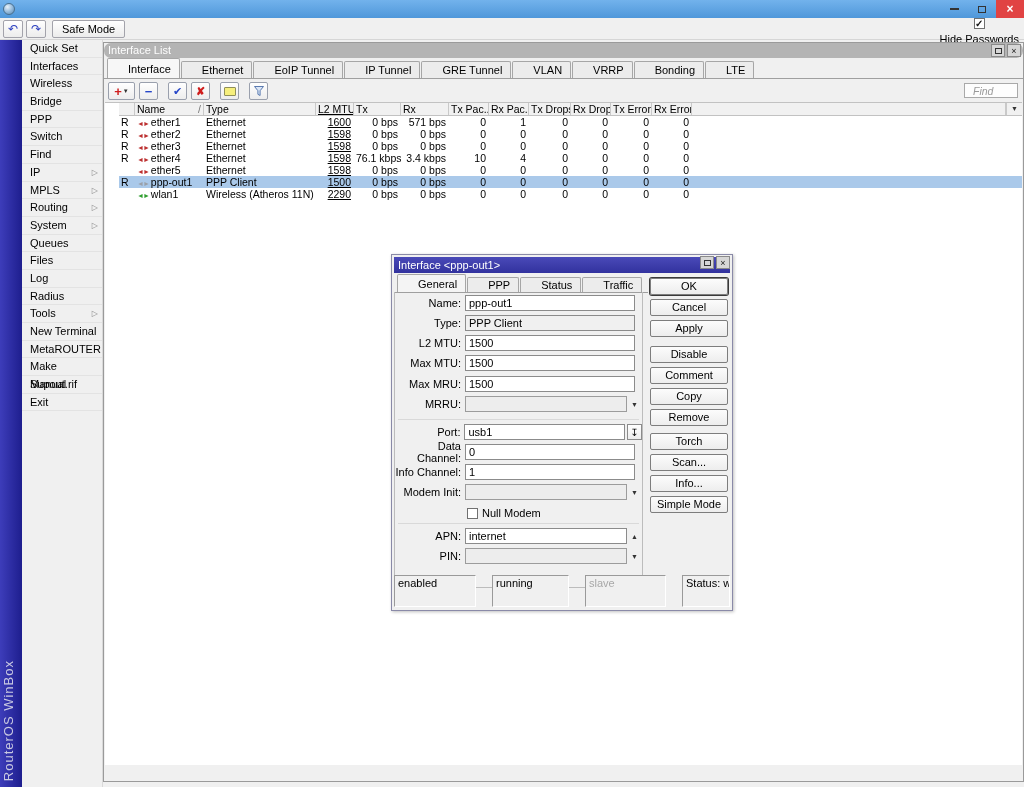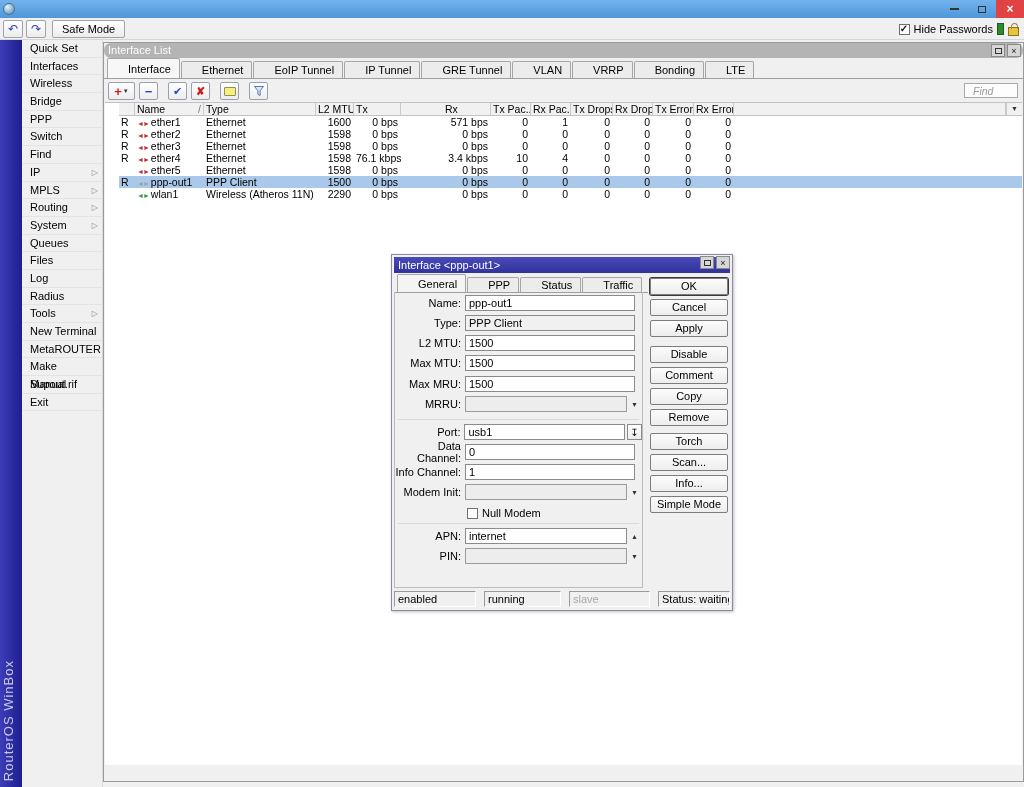--- a/index.html
+++ b/index.html
@@ -18,21 +18,21 @@
   .wc.max span { display:block; width:8px; height:7px; border:1px solid #333; background:transparent; }
   .wc.close { background:#e14343; color:#fff; font-size:12px; }
 
   
   #main-toolbar { position:absolute; left:0; top:18px; width:1024px; height:22px;
     background:#f0f0f0; border-bottom:1px solid #d6d6d6; display:flex; align-items:center; }
   .tb-btn { height:18px; background:linear-gradient(#ffffff,#ececec); border:1px solid #a3a3ab;
     border-radius:2px; display:flex; align-items:center; justify-content:center; margin-left:3px; }
   .undo-redo { width:20px; color:#2b3fbf; font-size:12px; }
   #safe-mode { padding:0 9px; margin-left:6px; }
-  #tb-right { position:absolute; right:5px; top:0; height:22px; display:flex; align-items:center; gap:4px; }
+  #tb-right { position:absolute; right:5px; top:0; height:22px; display:flex; align-items:center; gap:4px;flex-direction:column; }
   .cb { width:11px; height:11px; background:#fff; border:1px solid #707070; display:inline-flex;
     align-items:center; justify-content:center; font-size:10px; line-height:10px; }
   .cb.checked::after { content:"\2713"; color:#111; font-weight:bold; }
   #conn-icon { width:7px; height:12px; background:#2f8a2f; border:1px solid #1c5c1c; }
   #lock-icon { position:relative; width:11px; height:9px; background:#e8c53a; border:1px solid #8a7420; margin-top:4px; }
   #lock-icon::before { content:""; position:absolute; left:2px; top:-5px; width:5px; height:5px;
     border:1.5px solid #9a8a3a; border-bottom:none; border-radius:4px 4px 0 0; }
 
   
   #brand-strip { position:absolute; left:0; top:40px; width:22px; height:747px;
@@ -77,21 +77,21 @@
   #find-input::placeholder { font-style:italic; color:#9a9a9a; }
 
   
   #tbl { position:absolute; left:1px; right:1px; top:59px; bottom:16px; background:#fff;
     border-top:1px solid #c2c2c2;padding-left:14px; }
   .trow, #thead { display:flex; height:12px; line-height:12px; font-size:10.5px; white-space:nowrap; }
   #thead { background:#f1f1f1; border-bottom:1px solid #c2c2c2; height:13px; line-height:12px; }
   #thead .td { border-right:1px solid #c9c9c9; }
   .td { overflow:hidden; padding:0 2px; }
   .c0 { width:16px; }  .c1 { width:69px; position:relative; }
-  .c2 { width:112px; } .c3 { width:38px; } .c4 { width:47px; } .c5 { width:48px;margin-left:42px; }
+  .c2 { width:112px; } .c3 { width:38px;text-decoration:underline; } .c4 { width:47px; } .c5 { width:48px; }
   .c6 { width:40px; }  .c7 { width:40px; } .c8 { width:42px; } .c9 { width:40px; }
   .c10 { width:41px; } .c11 { width:40px; } .cfill { flex:1; }
   .cdd { width:16px; display:flex; align-items:center; justify-content:center; font-size:7px; color:#333;
     border-left:1px solid #c9c9c9; }
   .num { text-align:right; padding-right:3px; }
   .trow.sel { background:#aac9ea; }
   .sort-ind { position:absolute; right:2px; top:0; color:#777; }
   .ic { font-size:7px; letter-spacing:-1px; margin-right:2px; vertical-align:0.5px; }
   .ic-eth { color:#bc2f2f; } .ic-ppp { color:#9aa0a8; } .ic-wlan { color:#2f9e2f; }
 
@@ -126,21 +126,21 @@
   .f-modem{top:192px}.f-null{top:213px}.sep2{top:231px}.f-apn{top:236px}.f-pin{top:256px}
   .f-null .flabel-cb { margin-left:4px; }
   .f-null { padding-left:72px; }
 
   .dlg-btn { position:absolute; left:258px; width:78px; height:17px; background:linear-gradient(#fcfcfc,#ededed);
     border:1px solid #7d7d7d; border-radius:2px; text-align:center; line-height:15px; font-size:11px; }
   .dlg-btn.default { box-shadow:0 0 0 1px #3a3a3a; }
   .b0{top:23px}.b1{top:44px}.b2{top:65px}.b3{top:91px}.b4{top:112px}.b5{top:133px}
   .b6{top:154px}.b7{top:178px}.b8{top:199px}.b9{top:220px}.b10{top:241px}
 
-  #dlg-status { position:absolute; left:2px; right:2px; bottom:3px; height:16px; display:flex; gap:8px; }
+  #dlg-status { position:absolute; left:2px; right:2px; bottom:3px; height:32px; display:flex; gap:16px; }
   .st-seg { border:1px solid; border-color:#9a9a9a #ffffff #ffffff #9a9a9a; background:#f0f0f0;
     line-height:14px; padding-left:3px; overflow:hidden; white-space:nowrap; }
   .st0{width:82px}.st1{width:77px}.st2{width:81px;color:#a8a8a8}.st3{flex:1}
 </style>
 </head>
 <body>
 
 <div id="titlebar">
   <div id="app-icon"></div>
   <div id="win-controls">

